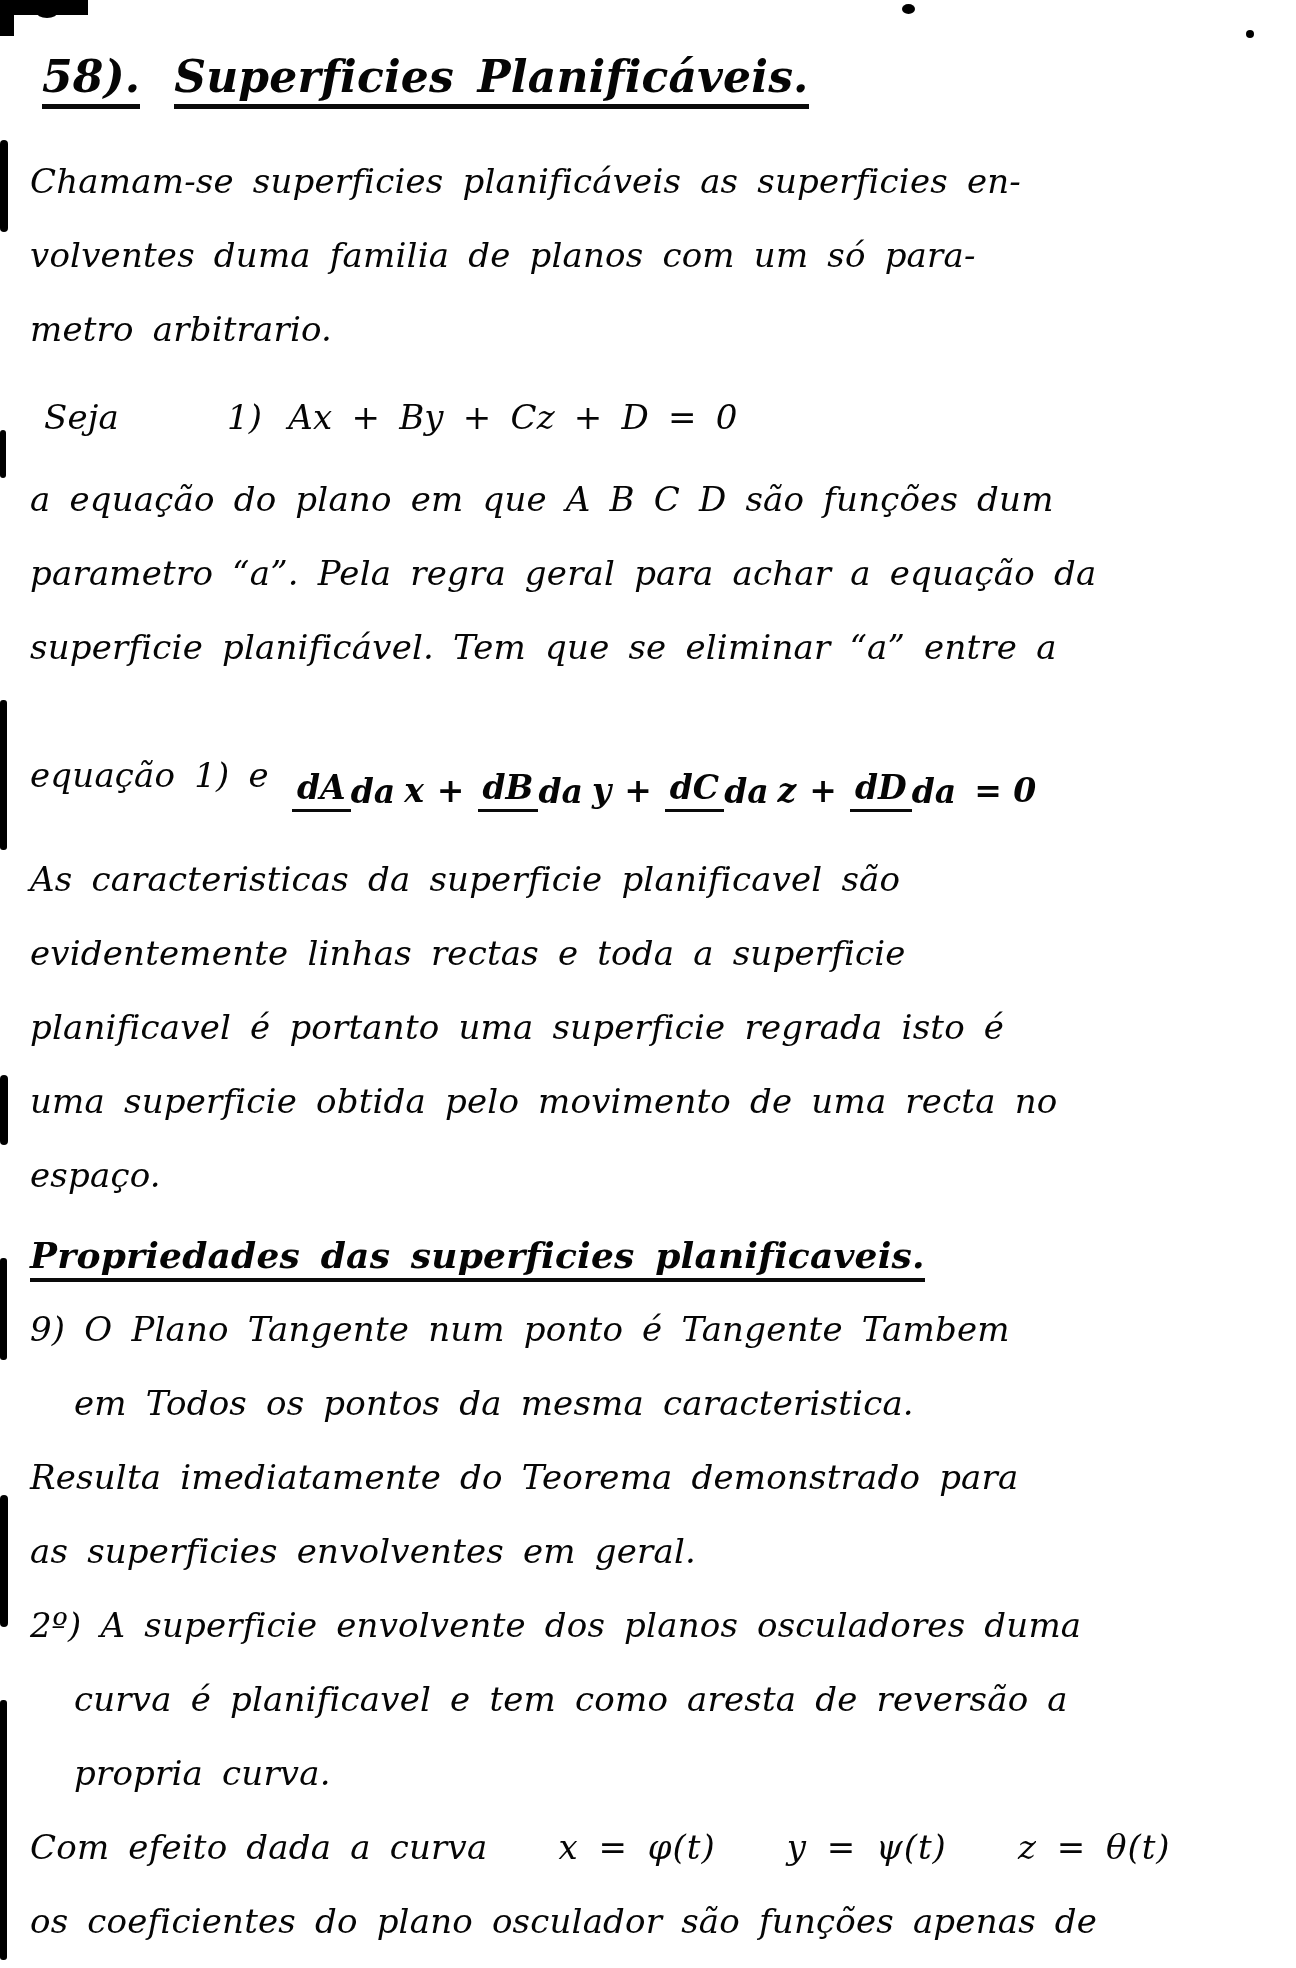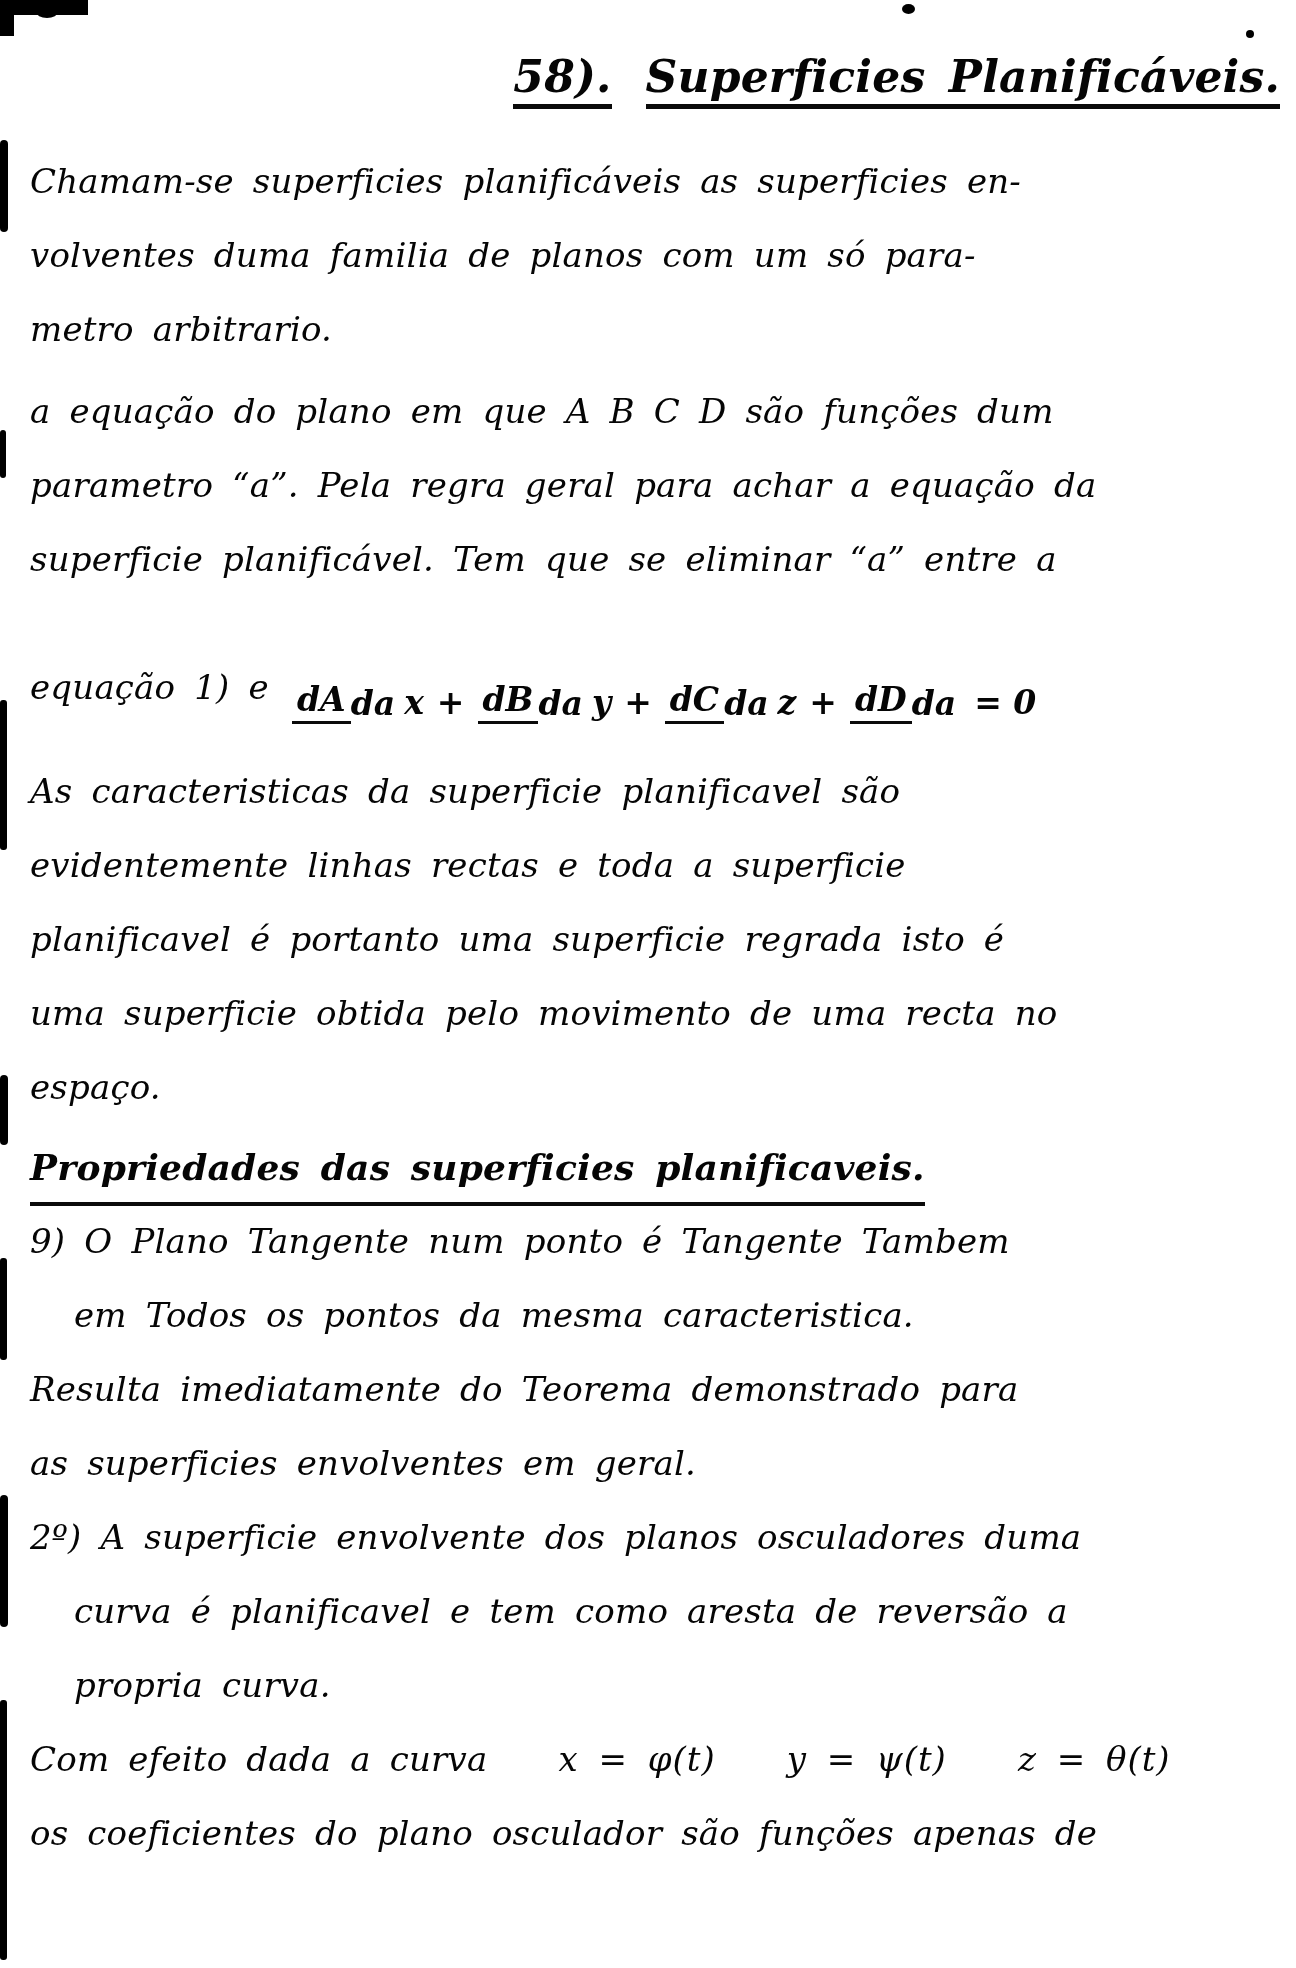--- a/index.html
+++ b/index.html
@@ -7,26 +7,26 @@
   body { position:relative; background:#ffffff; overflow:hidden;
          font-family:"DejaVu Serif", serif; color:#000; }
   .page { position:absolute; inset:0; background:#ffffff; }
 
   .content { position:absolute; left:30px; top:0; width:1250px; }
 
   .line { font-style:italic; font-size:34px; line-height:74px;
           white-space:nowrap; word-spacing:8px; letter-spacing:0.2px; color:#050505; }
 
   .title-row { margin-top:34px; margin-left:12px; margin-bottom:24px;
-               font-size:44px; line-height:86px; font-weight:700;text-align:right; }
+               font-size:44px; line-height:86px; font-weight:700; }
   .title-row .u { border-bottom:5px solid #0a0a0a; padding-bottom:2px; }
   .num-gap { margin-right:34px; }
 
   .heading-row { margin-top:6px; font-size:36px; font-weight:700; }
-  .heading-row .u { border-bottom:4px solid #0a0a0a; padding-bottom:14px;margin-top:12px; }
+  .heading-row .u { border-bottom:4px solid #0a0a0a; padding-bottom:2px;margin-top:12px; }
 
   .para-intro { margin-top:0; }
   .eq-plane-row { margin-top:14px; margin-left:14px; }
   .eq-plane-row .eq-intro { margin-right:108px; }
   .eq-plane-row .eq-label { margin-right:26px; }
 
   .para-expl { margin-top:8px; }
 
   .eq-deriv-row { margin-top:4px; height:124px; display:flex; align-items:flex-end; }
   .eq-deriv-row .deriv-intro { width:262px; flex:0 0 auto; }
@@ -70,20 +70,23 @@
     <div class="line title-row">
       <span class="u num-gap">58).</span><span class="u">Superficies Planificáveis.</span>
     </div>
 
     <div class="para-intro">
       <div class="line">Chamam-se superficies planificáveis as superficies en-</div>
       <div class="line">volventes duma familia de planos com um só para-</div>
       <div class="line">metro arbitrario.</div>
     </div>
 
+    <div class="line eq-plane-row">
+      <span class="eq-intro">Seja</span><span class="eq-label">1)</span><span>Ax + By + Cz + D = 0</span>
+    </div>
 
     <div class="para-expl">
       <div class="line">a equação do plano em que A B C D são funções dum</div>
       <div class="line">parametro “a”. Pela regra geral para achar a equação da</div>
       <div class="line">superficie planificável. Tem que se eliminar “a” entre a</div>
     </div>
 
     <div class="eq-deriv-row">
       <span class="line deriv-intro">equação 1) e</span>
       <span class="eq-body">

